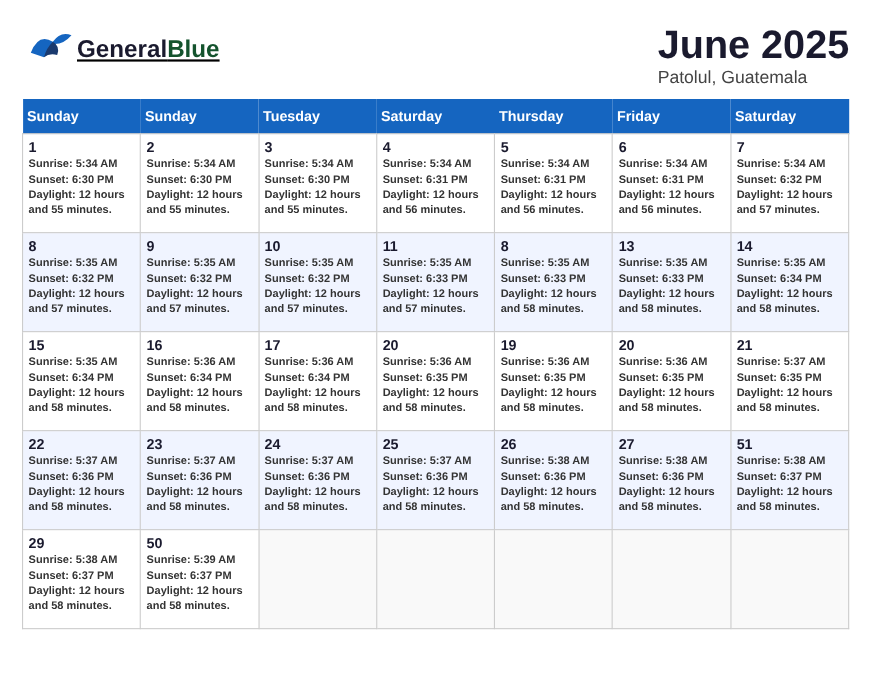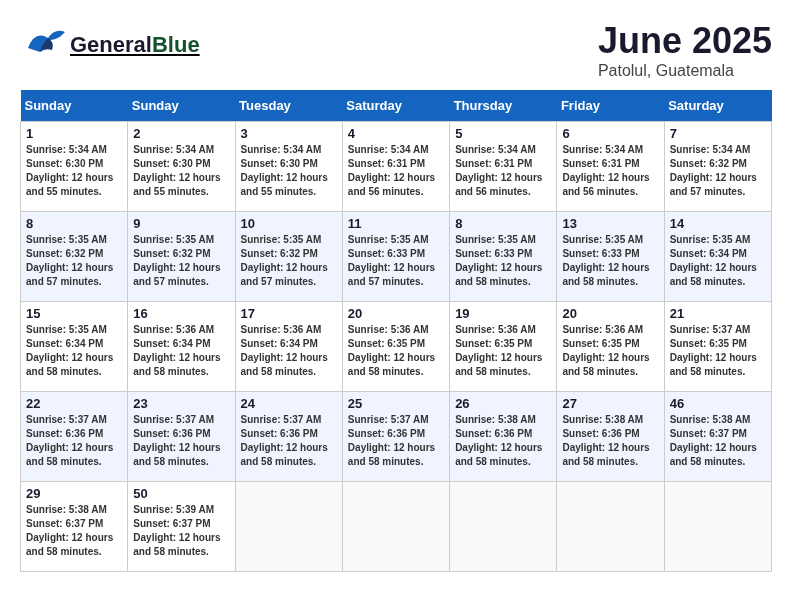--- a/index.html
+++ b/index.html
@@ -357,21 +357,21 @@
         <td>
         <span class="day-number">27</span>
         <div class="day-info">
           <span>Sunrise: 5:38 AM</span><br>
           <span>Sunset: 6:36 PM</span><br>
           <span>Daylight: 12 hours</span><br>
           <span>and 58 minutes.</span>
         </div>
       </td>
         <td>
-        <span class="day-number">46</span>
+        <span class="day-number">51</span>
         <div class="day-info">
           <span>Sunrise: 5:38 AM</span><br>
           <span>Sunset: 6:37 PM</span><br>
           <span>Daylight: 12 hours</span><br>
           <span>and 58 minutes.</span>
         </div>
       </td>
       </tr>
       <tr>
         <td>

